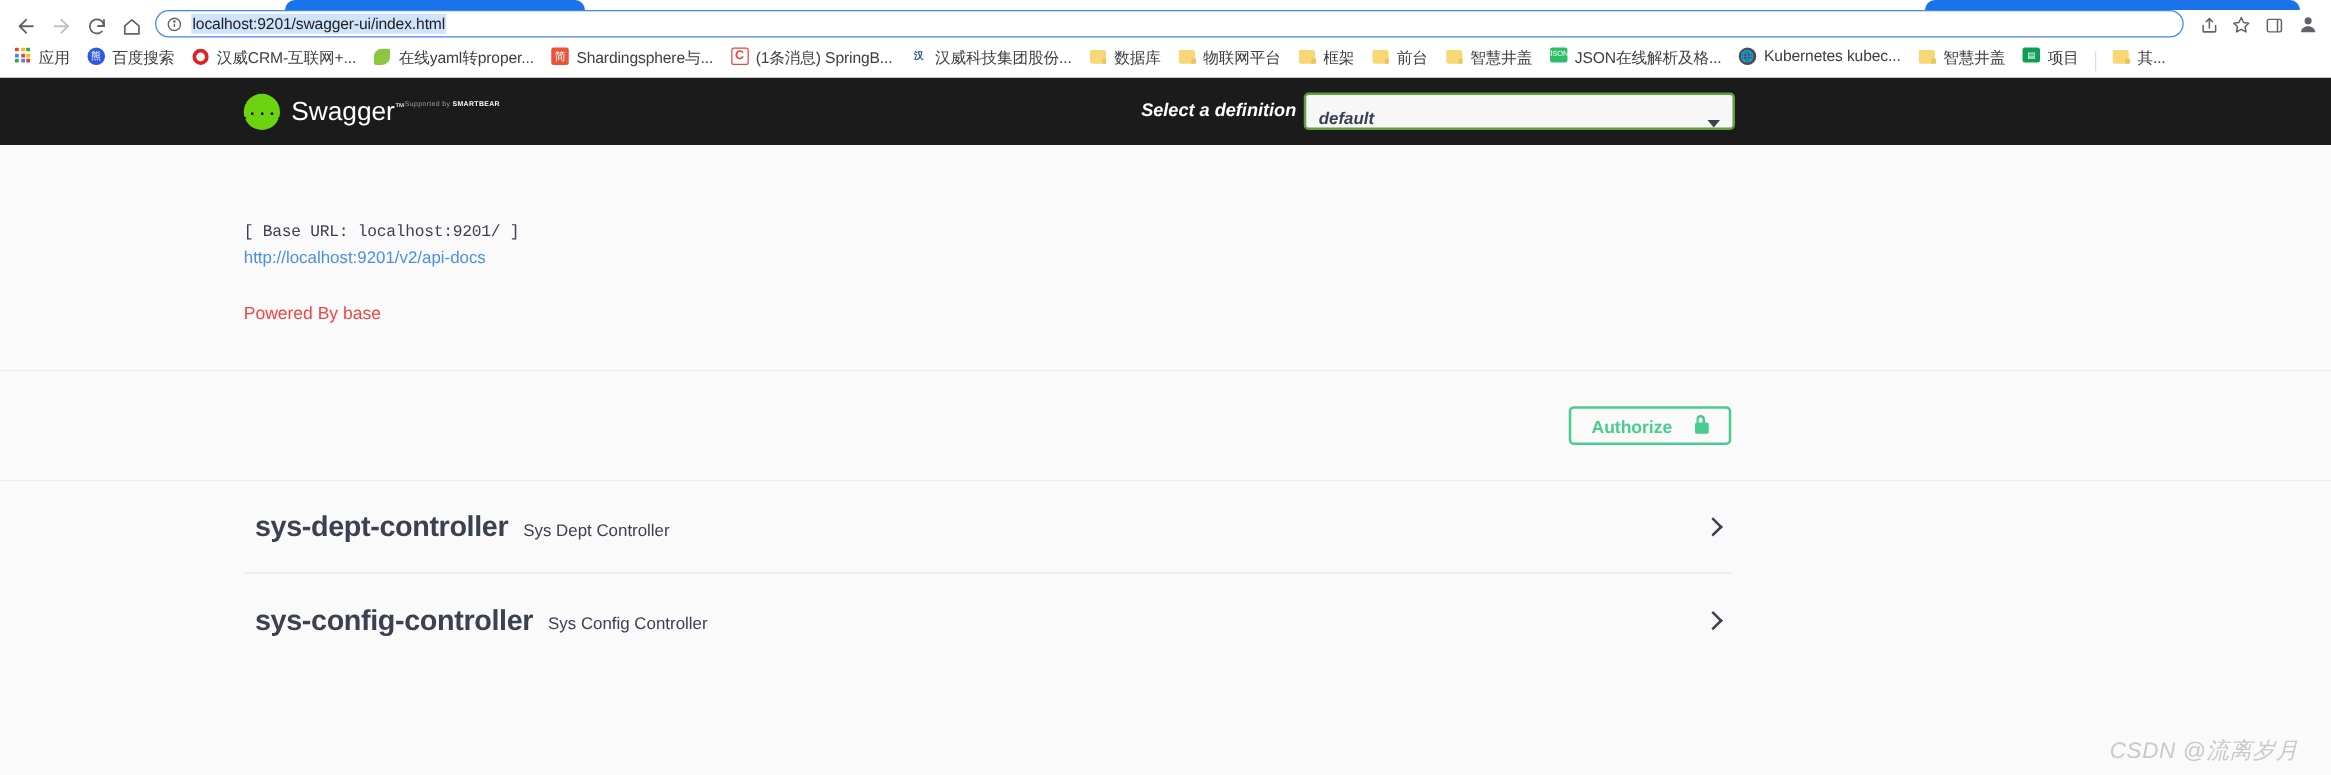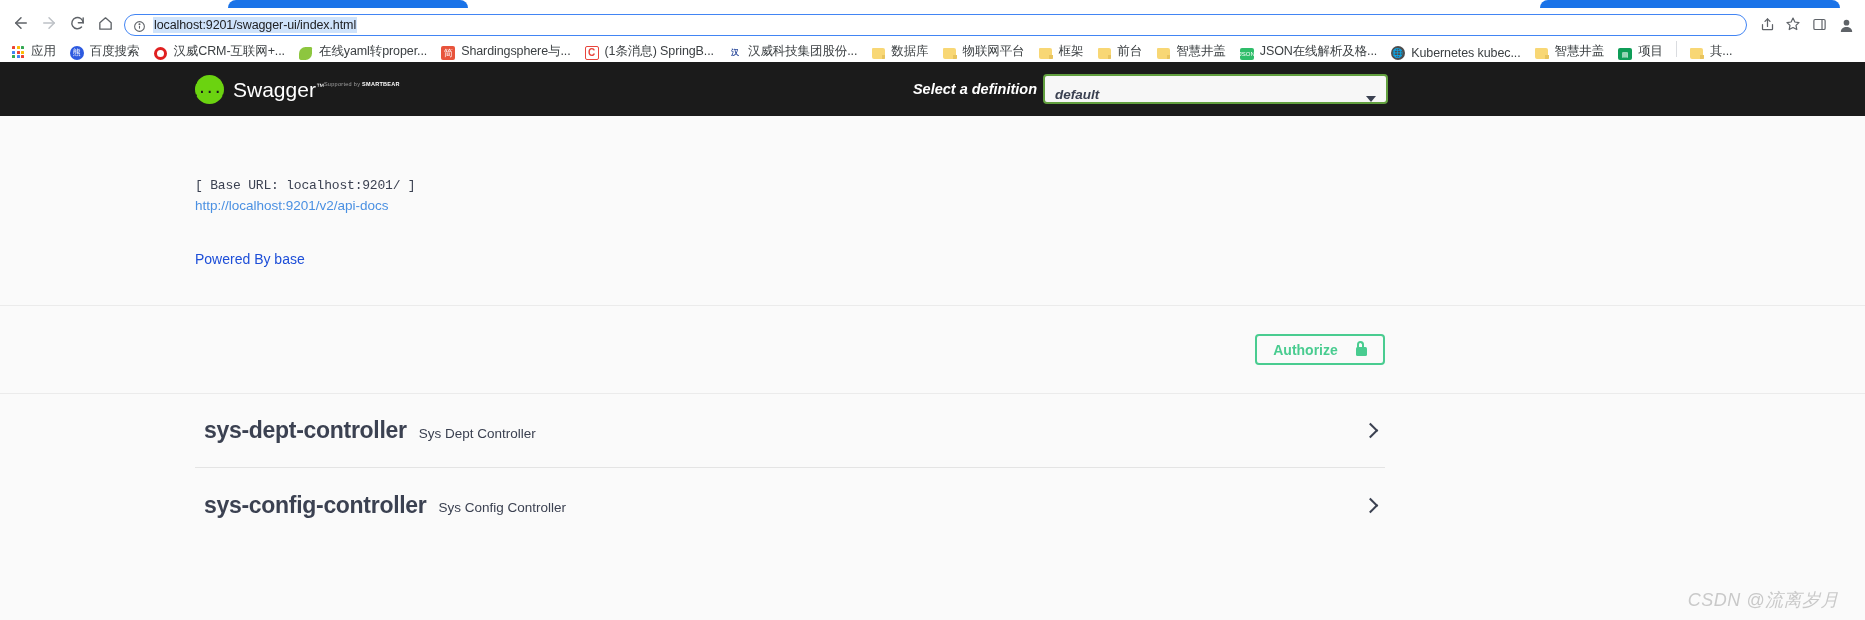--- a/index.html
+++ b/index.html
@@ -29,21 +29,21 @@
     position: absolute;
     top: 0; left: 1540px;
     width: 300px; height: 8px;
     background: #1a73e8;
     border-radius: 10px 10px 0 0;
   }
 
   .toolbar {
     height: 28px;
     display: flex;
-    align-items: flex-end;
+    align-items: flex-start;
     padding: 0 8px;
     background: #ffffff;
     gap: 2px;
   }
   .nav-btn {
     width: 26px; height: 26px;
     display: flex; align-items: center; justify-content: center;
     color: #5f6368;
     flex: none;
   }
@@ -92,21 +92,21 @@
     height: 26px;
     display: flex;
     align-items: center;
     padding: 0 4px;
     background: #ffffff;
     overflow: hidden;
     white-space: nowrap;
   }
   .bm {
     display: flex;
-    align-items: flex-end;
+    align-items: flex-start;
     height: 22px;
     padding: 0 7px;
     gap: 6px;
     flex: none;
     border-radius: 4px;
   }
   .bm-label {
     font-size: 12.5px;
     color: #3c4043;
     white-space: nowrap;
@@ -229,22 +229,22 @@
   }
   .docs-link {
     display: inline-block;
     font-size: 13.5px;
     color: #4a90e2;
     text-decoration: none;
     margin-top: 5px;
   }
   .powered {
     font-size: 14px;
-    color: #1d4ed8;
-    margin-top: 37px;
+    color: #ef4444;
+    margin-top: 27px;
   }
 
   
   .auth-row {
     background: #fafafa;
     height: 88px;
     display: flex;
     align-items: center;
     justify-content: flex-end;
     padding-right: 480px;

